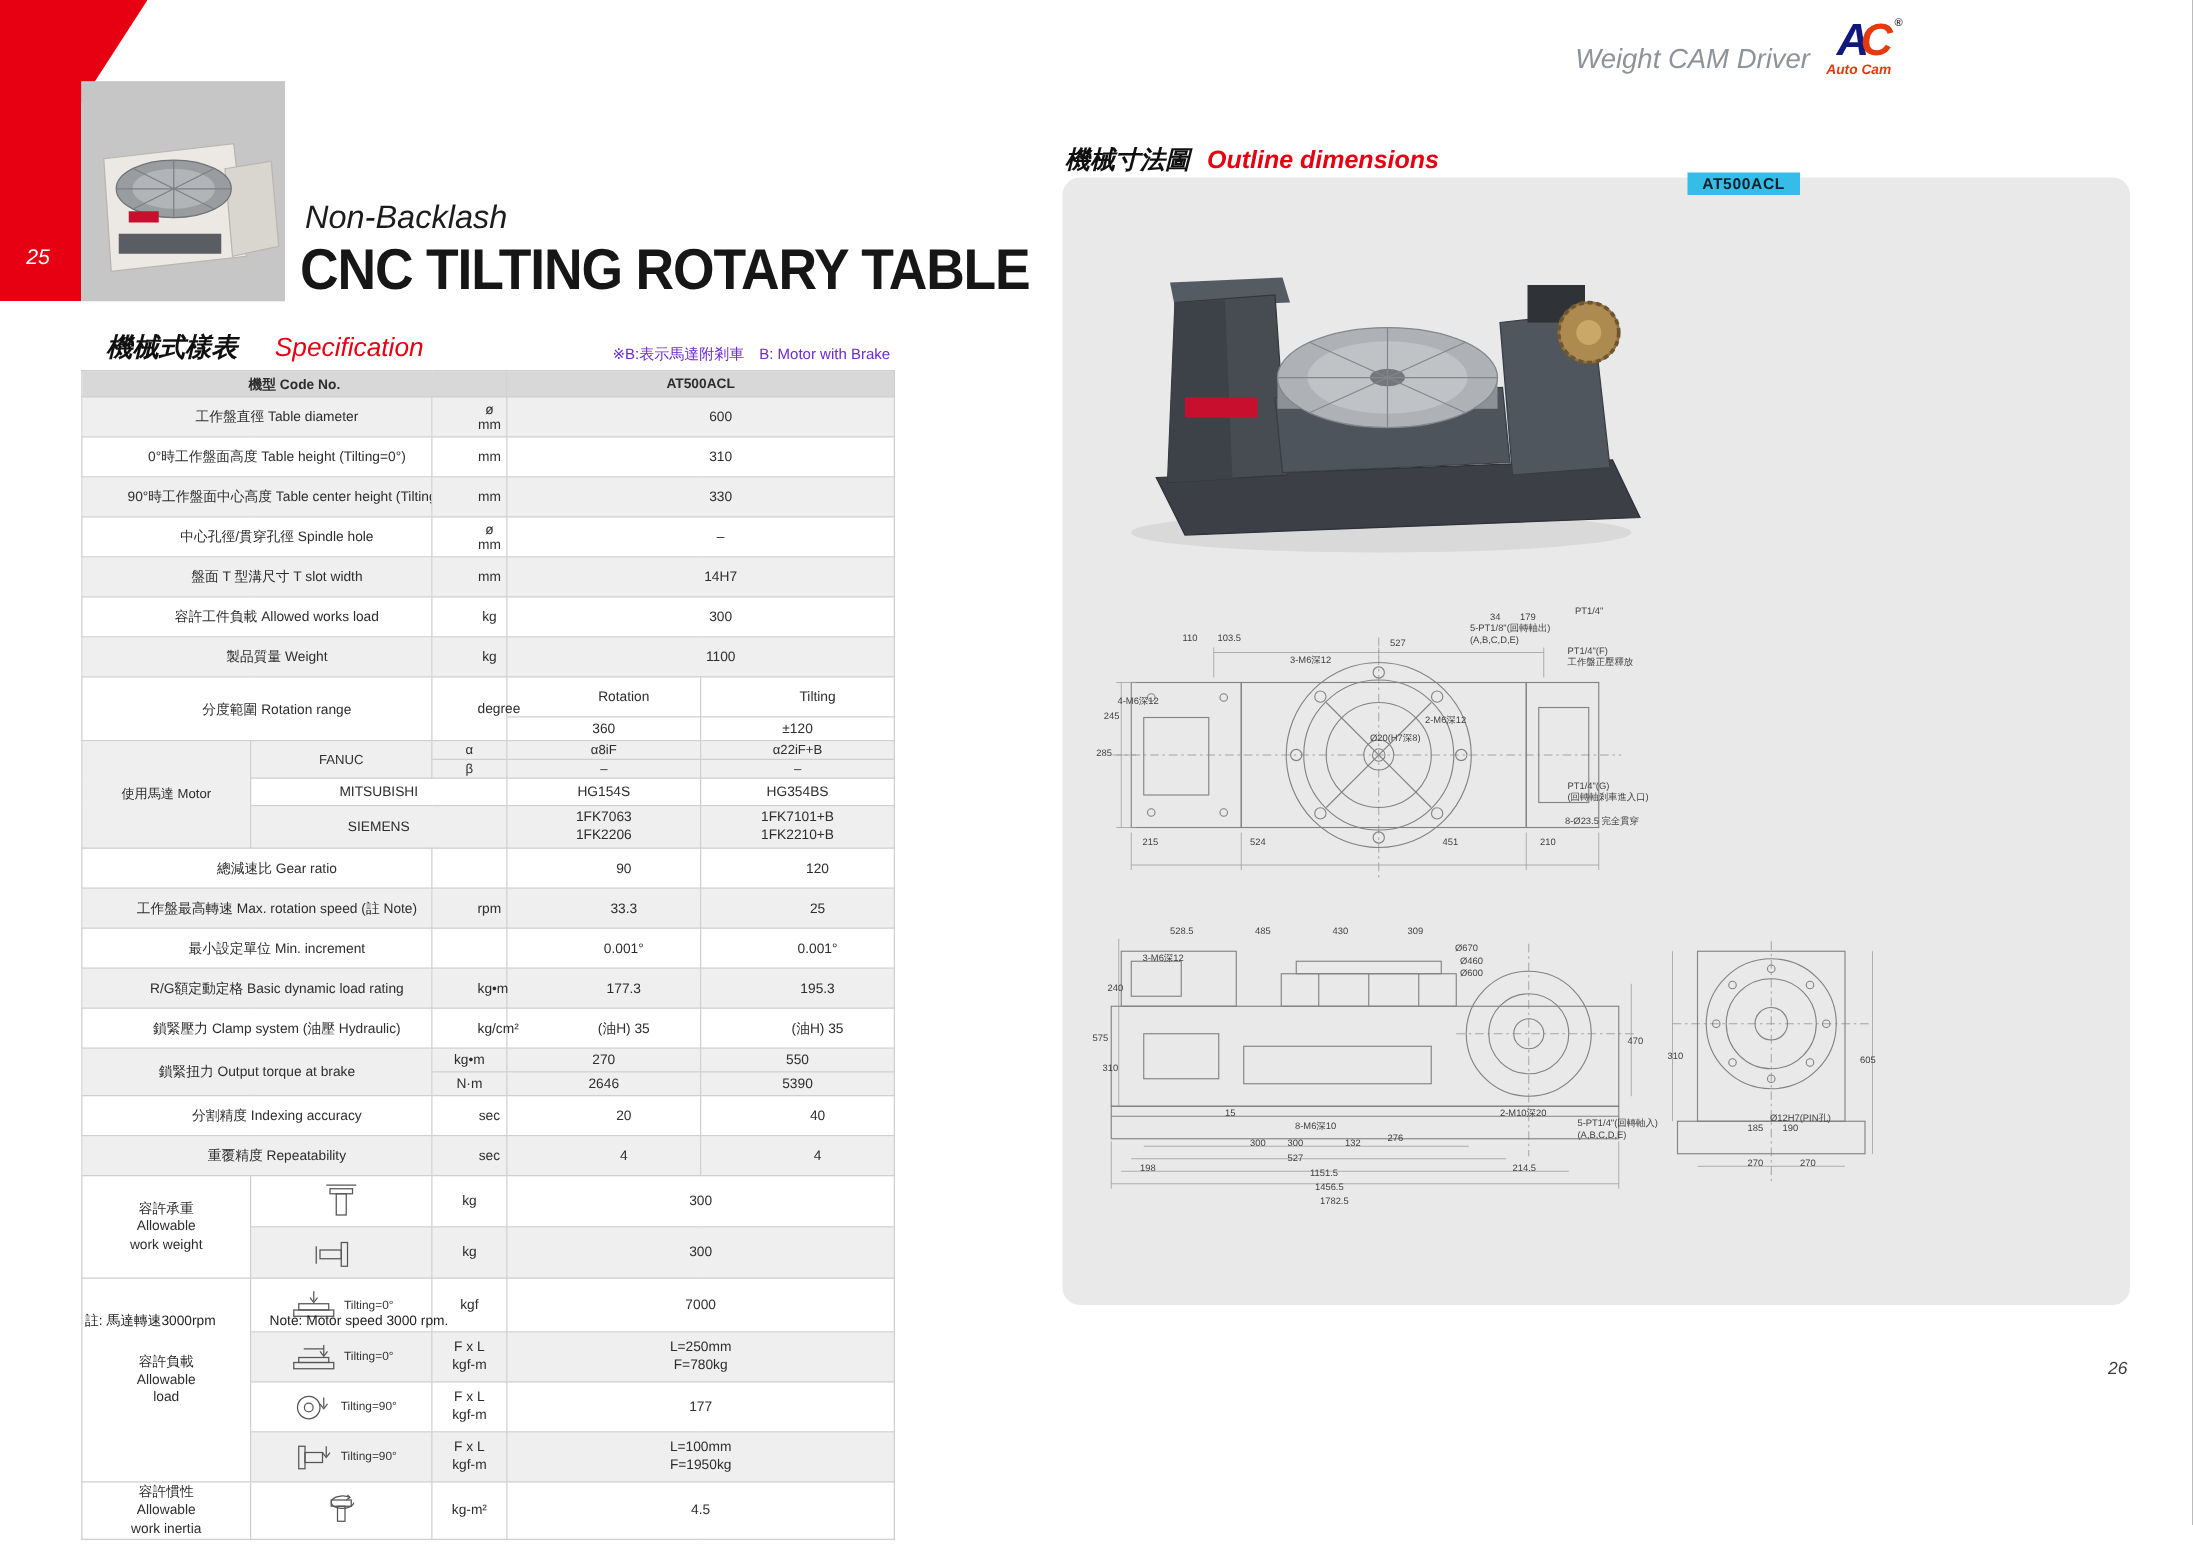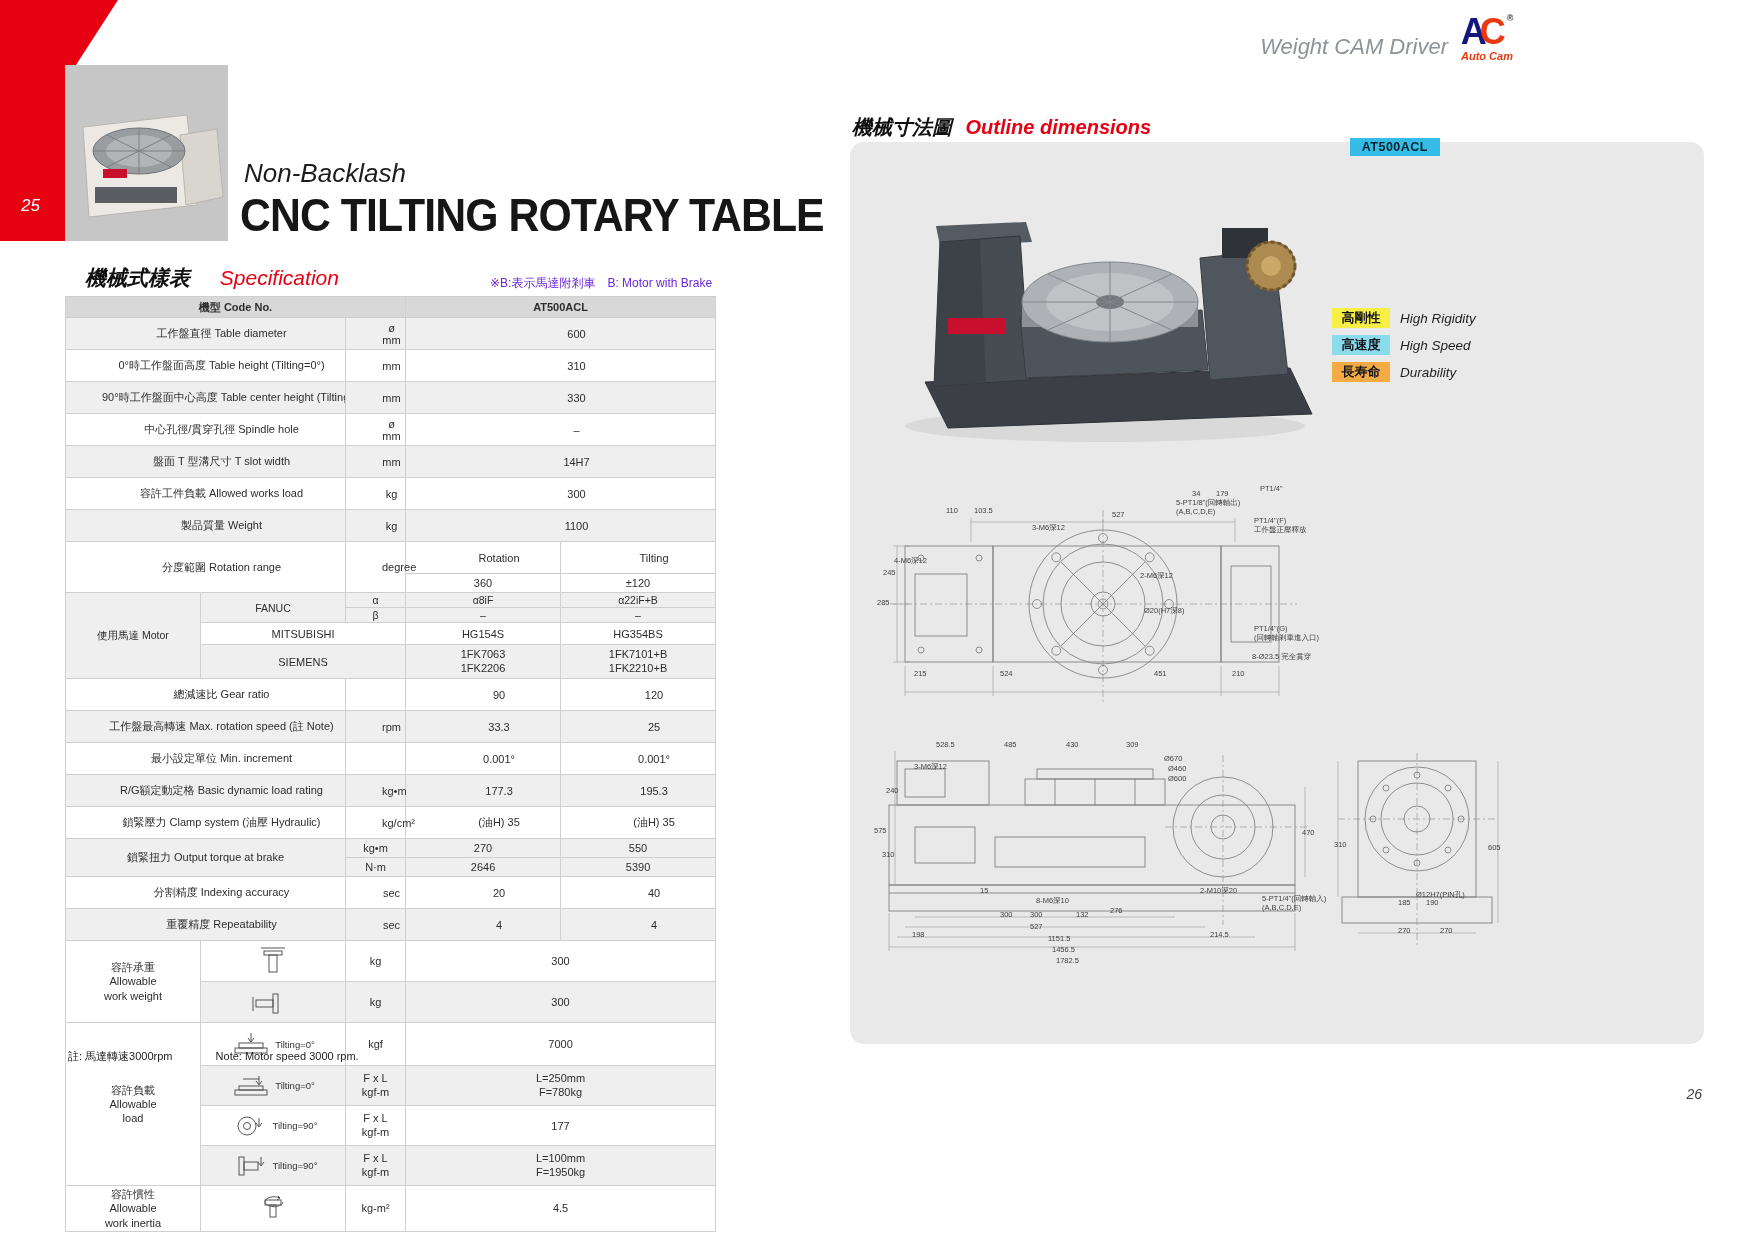--- a/index.html
+++ b/index.html
@@ -17,21 +17,21 @@
     clip-path:polygon(0 0,118px 0,65px 82px,65px 241px,0 241px);
   }
   .page-num-left{ position:absolute; left:21px; top:196px; color:#fff; font-size:17px; font-style:italic; }
 
   
   .product-photo{ position:absolute; left:65px; top:65px; width:163px; height:176px; background:#c6c6c6; overflow:hidden; }
 
   
   .brand-tagline{ position:absolute; right:306px; top:34px; font-size:22px; font-style:italic; color:#8d9399; }
   .logo{ position:absolute; right:232px; top:14px; width:70px; text-align:center; line-height:1; }
-  .logo-main{ font-size:36px; font-weight:bold; letter-spacing:-7px; white-space:nowrap; }
+  .logo-main{ font-size:36px; font-weight:bold; font-style:italic; letter-spacing:-7px; white-space:nowrap;text-align:right; }
   .logo-a{ color:#10187e; } .logo-c{ color:#e8380d; }
   .logo-reg{ font-size:9px; vertical-align:top; color:#333; letter-spacing:0; margin-left:8px;}
   .logo-sub{ font-size:11px; font-weight:bold; font-style:italic; color:#e8380d; margin-top:1px; }
 
   
   .title-sub{ position:absolute; left:244px; top:158px; font-size:26px; font-style:italic; color:#1c1c1c; }
   .title-main{ position:absolute; left:240px; top:188px; font-size:46px; font-weight:bold; color:#161616;
     letter-spacing:-1px; transform:scaleX(.93); transform-origin:left top; white-space:nowrap; }
 
   
@@ -401,34 +401,20 @@
       <rect x="152" y="133" width="176" height="24" fill="#8d9195"></rect>
       <ellipse cx="240" cy="132" rx="88" ry="40" fill="#aeb2b6" stroke="#83878b"></ellipse>
       <ellipse cx="240" cy="132" rx="64" ry="29" fill="#bfc3c6"></ellipse>
       <ellipse cx="240" cy="132" rx="14" ry="7" fill="#74787c"></ellipse>
       <line x1="152" y1="132" x2="328" y2="132" stroke="#83878b"></line>
       <line x1="240" y1="92" x2="240" y2="172" stroke="#83878b"></line>
       <line x1="178" y1="104" x2="302" y2="160" stroke="#83878b"></line>
       <line x1="302" y1="104" x2="178" y2="160" stroke="#83878b"></line>
     </svg>
 
-    <div class="features">
-      <div class="feature">
-        <span class="chip" style="background: rgb(246, 239, 69);">高剛性</span>
-        <span class="fen">High Rigidity</span>
-      </div>
-      <div class="feature">
-        <span class="chip" style="background: rgb(138, 220, 236);">高速度</span>
-        <span class="fen">High Speed</span>
-      </div>
-      <div class="feature">
-        <span class="chip" style="background: rgb(245, 171, 68);">長寿命</span>
-        <span class="fen">Durability</span>
-      </div>
-    </div>
 
     <svg class="dwg1" width="430" height="228" viewBox="0 0 430 228">
       <line class="cl" x1="15" y1="122" x2="422" y2="122"></line>
       <line class="cl" x1="228" y1="28" x2="228" y2="222"></line>
       <rect class="dwgline" x="118" y="64" width="228" height="116"></rect>
       <rect class="dwgline" x="30" y="64" width="88" height="116"></rect>
       <rect class="dwgline" x="40" y="92" width="52" height="62"></rect>
       <circle class="dwgline" cx="46" cy="76" r="3"></circle>
         <circle class="dwgline" cx="104" cy="76" r="3"></circle>
       <circle class="dwgline" cx="46" cy="168" r="3"></circle>
@@ -523,21 +509,21 @@
         <span class="dim-label" style="left: 326px; top: 356px;">5-PT1/8"(回轉軸出)
 (A,B,C,D,E)</span>
         <span class="dim-label" style="left: 410px; top: 342px;">PT1/4"</span>
         <span class="dim-label" style="left: 182px; top: 381px;">3-M6深12</span>
         <span class="dim-label" style="left: 290px; top: 386px; margin-top: 43px;">2-M6深12</span>
         <span class="dim-label" style="left: 404px; top: 374px;">PT1/4"(F)
 工作盤正壓釋放</span>
         <span class="dim-label" style="left: 44px; top: 414px;">4-M6深12</span>
         <span class="dim-label" style="left: 33px; top: 426px;">245</span>
         <span class="dim-label" style="left: 27px; top: 456px;">285</span>
-        <span class="dim-label" style="left: 246px; top: 464px; margin-left: 48px;">Ø20(H7深8)</span>
+        <span class="dim-label" style="left: 246px; top: 444px;">Ø20(H7深8)</span>
         <span class="dim-label" style="left: 64px; top: 527px;">215</span>
         <span class="dim-label" style="left: 150px; top: 527px;">524</span>
         <span class="dim-label" style="left: 304px; top: 527px;">451</span>
         <span class="dim-label" style="left: 382px; top: 527px;">210</span>
         <span class="dim-label" style="left: 404px; top: 482px;">PT1/4"(G)
 (回轉軸剎車進入口)</span>
         <span class="dim-label" style="left: 402px; top: 510px;">8-Ø23.5 完全貫穿</span>
         <span class="dim-label" style="left: 86px; top: 598px;">528.5</span>
         <span class="dim-label" style="left: 154px; top: 598px;">485</span>
         <span class="dim-label" style="left: 216px; top: 598px;">430</span>

